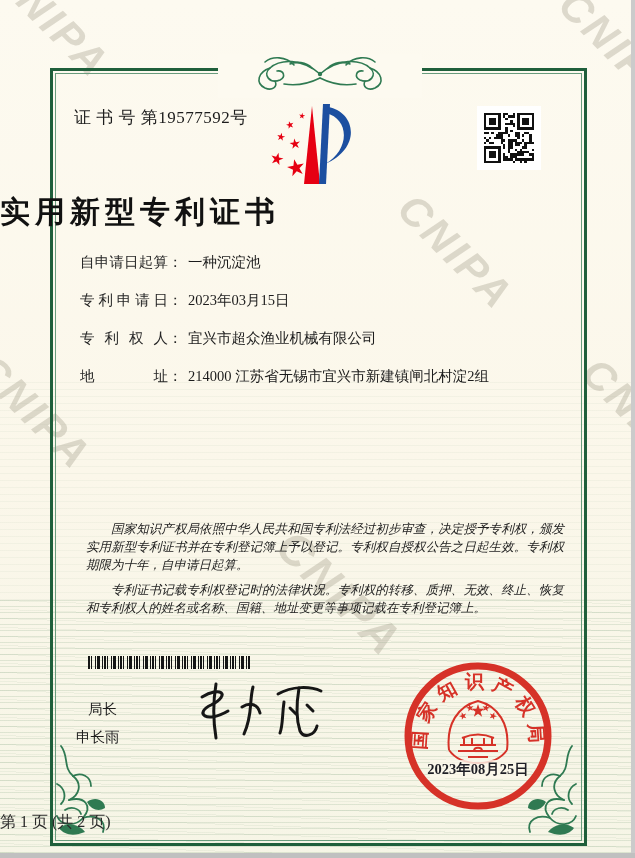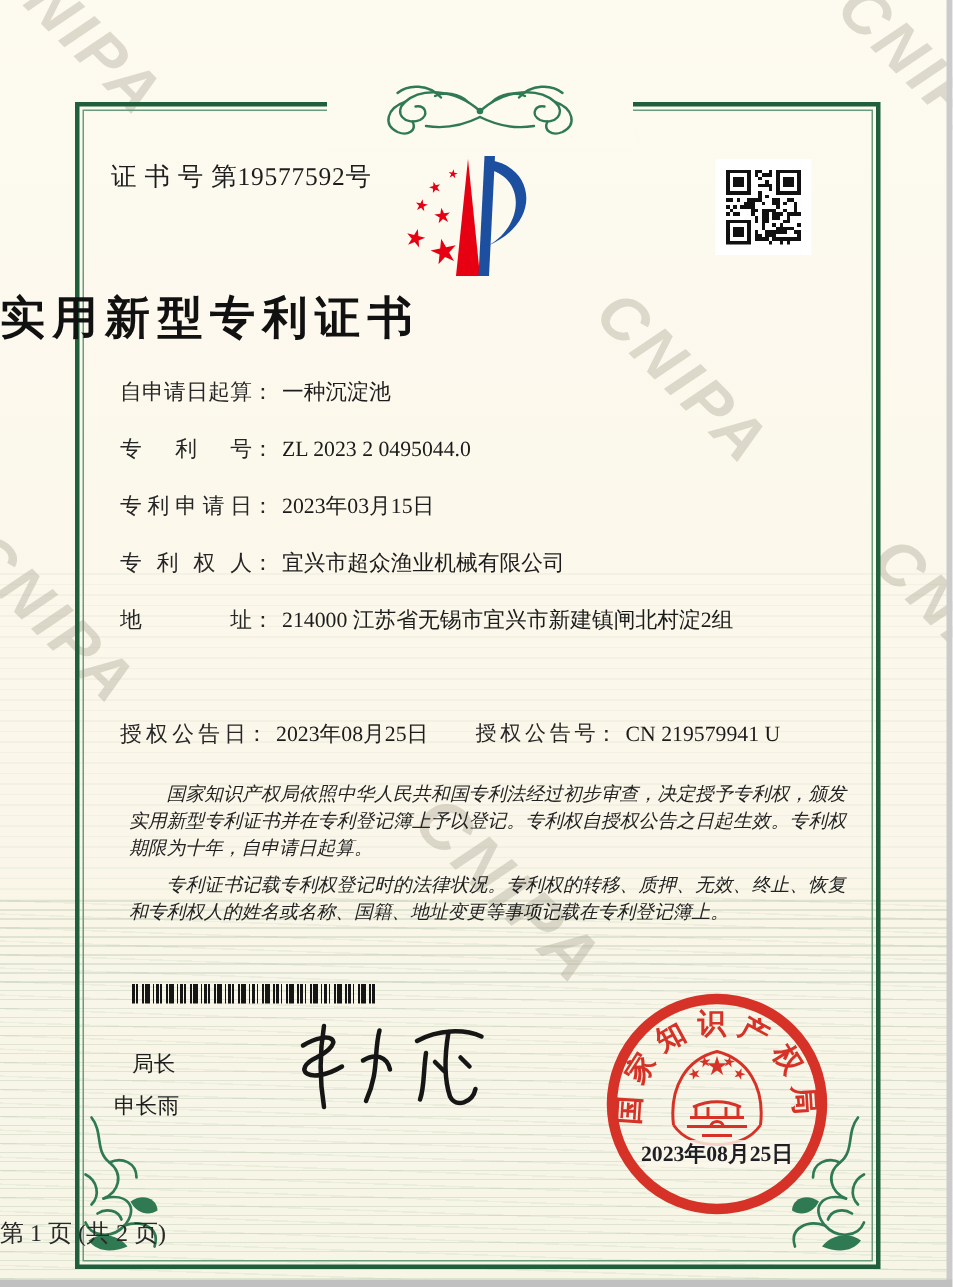--- a/index.html
+++ b/index.html
@@ -335,40 +335,31 @@
       </svg>
   </div>
 
   <div class="title">实用新型专利证书</div>
 
   <div class="fields">
     <div class="frow">
       <span class="flabel">自申请日起算</span><span class="fsep">：</span><span class="fvalue">一种沉淀池</span>
     </div>
     <div class="frow">
-      <span class="flabel">专利号</span><span class="fsep">：</span><span class="fvalue">ZL 2023 2 0495044.0</span>
-    </div>
-    <div class="frow">
       <span class="flabel">专利申请日</span><span class="fsep">：</span><span class="fvalue">2023年03月15日</span>
     </div>
     <div class="frow">
       <span class="flabel">专利权人</span><span class="fsep">：</span><span class="fvalue">宜兴市超众渔业机械有限公司</span>
     </div>
     <div class="frow">
       <span class="flabel">地址</span><span class="fsep">：</span><span class="fvalue">214000 江苏省无锡市宜兴市新建镇闸北村淀2组</span>
     </div>
   </div>
 
   <div class="grant-row">
-    <span>
-      <span class="flabel" style="width:84px;">授权公告日</span><span class="fsep">：</span><span class="fvalue">2023年08月25日</span>
-    </span>
-    <span class="grant2">
-      <span class="flabel">授权公告号</span><span class="fsep">：</span><span class="fvalue">CN 219579941 U</span>
-    </span>
   </div>
 
   <div class="bodytext">
     <p>国家知识产权局依照中华人民共和国专利法经过初步审查，决定授予专利权，颁发实用新型专利证书并在专利登记簿上予以登记。专利权自授权公告之日起生效。专利权期限为十年，自申请日起算。</p>
     <p>专利证书记载专利权登记时的法律状况。专利权的转移、质押、无效、终止、恢复和专利权人的姓名或名称、国籍、地址变更等事项记载在专利登记簿上。</p>
   </div>
 
   <div class="barcode"></div>
 
   <div class="sig-title">局长</div>

